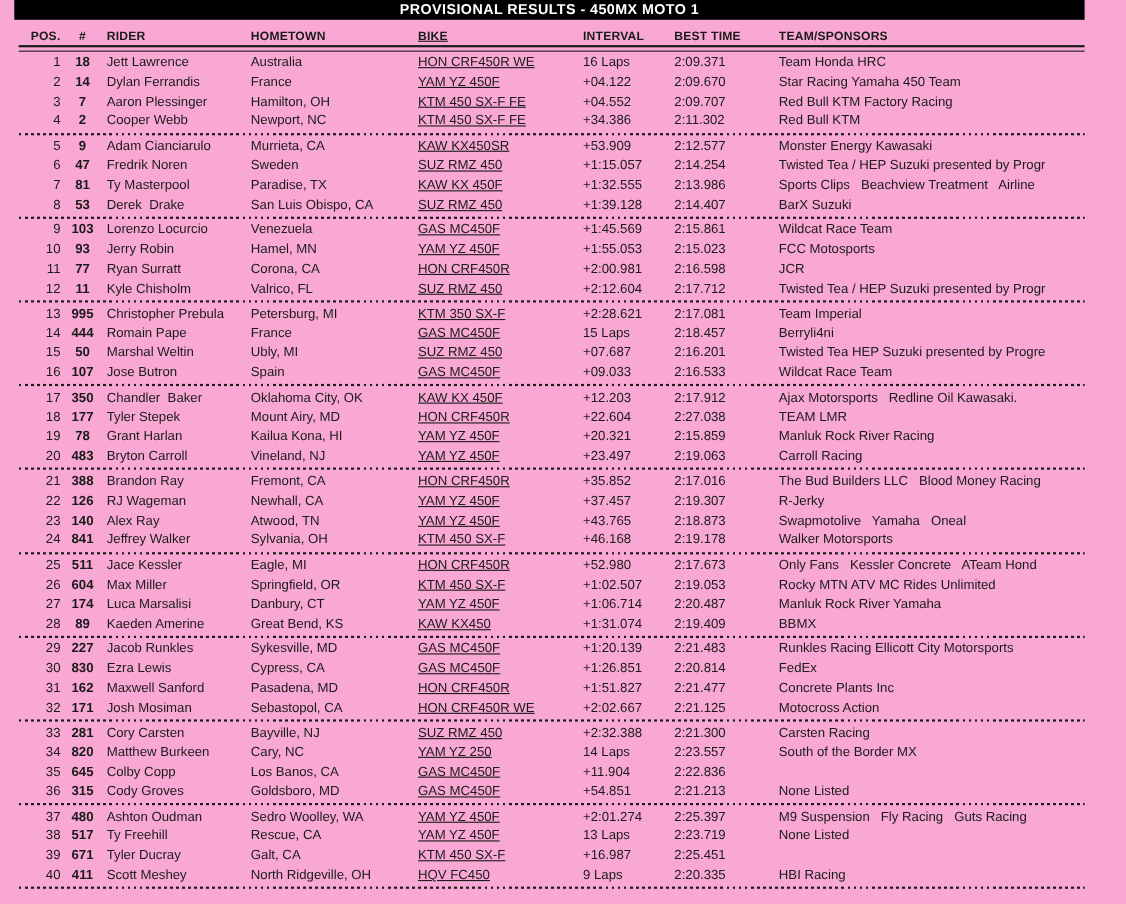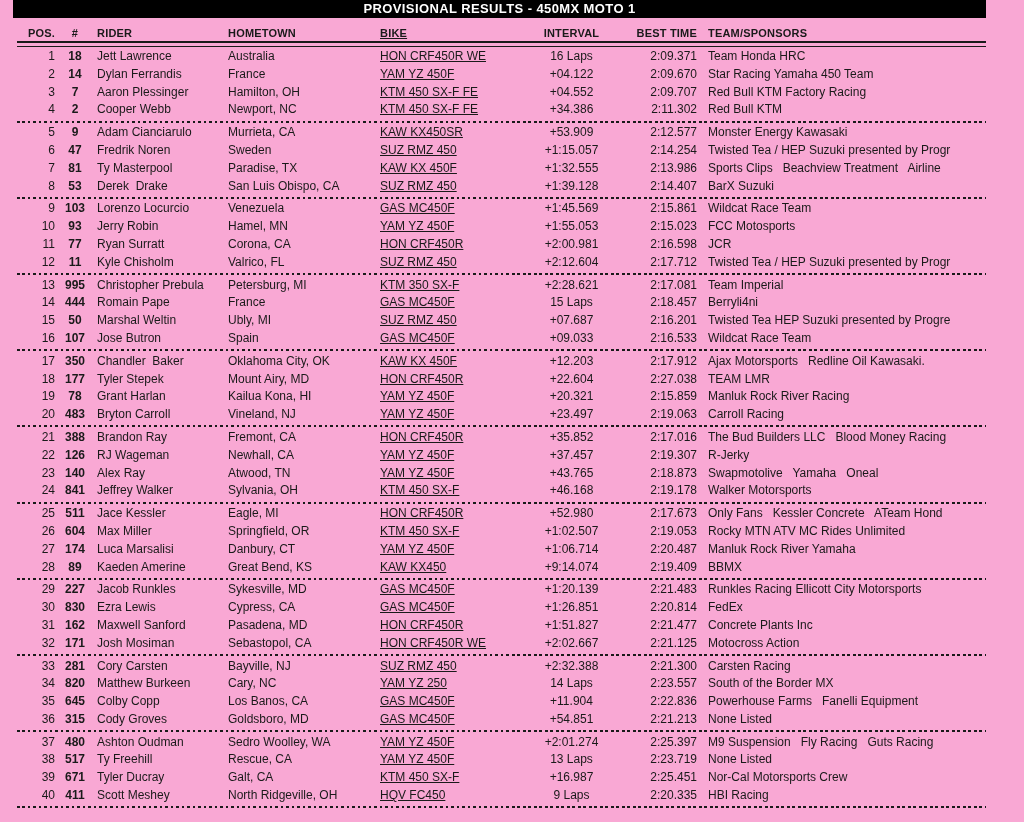--- a/index.html
+++ b/index.html
@@ -58,22 +58,22 @@
     height: 2px;
     margin: 1.5px 0 1.5px 4px;
     background: repeating-linear-gradient(to right, #1a1a1a 0 2.5px, transparent 2.5px 5.5px);
   }
   
   .c-pos  { width: 42px;  text-align: right; flex: none; }
   .c-num  { width: 40px;  text-align: center; flex: none; font-weight: bold; }
   .c-rider{ width: 131px; padding-left: 2px; flex: none; white-space: pre; overflow: hidden; }
   .c-home { width: 152px; flex: none; white-space: pre; overflow: hidden; }
   .c-bike { width: 150px; flex: none; white-space: pre; overflow: hidden; text-decoration: underline; }
-  .c-int  { width: 83px;  text-align: center; flex: none; white-space: pre; }
-  .c-best { width: 84px;  text-align: right; flex: none; white-space: pre; }
+  .c-int  { width: 83px;  text-align: left; flex: none; white-space: pre; }
+  .c-best { width: 84px;  flex: none; white-space: pre; }
   .c-team { margin-left: 11px; flex: 1; white-space: pre; overflow: hidden; }
   .headrow .c-rider, .headrow .c-home, .headrow .c-bike, .headrow .c-team { font-weight: bold; }
   .headrow .c-num { font-weight: bold; }
 </style>
 </head>
 <body>
 
 <div class="sheet">
   <div class="wrap">
 
@@ -391,21 +391,21 @@
     <span class="c-best">2:20.487</span>
     <span class="c-team">Manluk Rock River Yamaha</span>
   </div>
 
   <div class="trow">
     <span class="c-pos">28</span>
     <span class="c-num">89</span>
     <span class="c-rider">Kaeden Amerine</span>
     <span class="c-home">Great Bend, KS</span>
     <span class="c-bike">KAW KX450</span>
-    <span class="c-int">+9:14.074</span>
+    <span class="c-int">+1:31.074</span>
     <span class="c-best">2:19.409</span>
     <span class="c-team">BBMX</span>
   </div>
 <div class="sep"></div>
   <div class="trow">
     <span class="c-pos">29</span>
     <span class="c-num">227</span>
     <span class="c-rider">Jacob Runkles</span>
     <span class="c-home">Sykesville, MD</span>
     <span class="c-bike">GAS MC450F</span>
@@ -470,21 +470,20 @@
   </div>
 
   <div class="trow">
     <span class="c-pos">35</span>
     <span class="c-num">645</span>
     <span class="c-rider">Colby Copp</span>
     <span class="c-home">Los Banos, CA</span>
     <span class="c-bike">GAS MC450F</span>
     <span class="c-int">+11.904</span>
     <span class="c-best">2:22.836</span>
-    <span class="c-team">Powerhouse Farms   Fanelli Equipment</span>
   </div>
 
   <div class="trow">
     <span class="c-pos">36</span>
     <span class="c-num">315</span>
     <span class="c-rider">Cody Groves</span>
     <span class="c-home">Goldsboro, MD</span>
     <span class="c-bike">GAS MC450F</span>
     <span class="c-int">+54.851</span>
     <span class="c-best">2:21.213</span>
@@ -514,21 +513,20 @@
   </div>
 
   <div class="trow">
     <span class="c-pos">39</span>
     <span class="c-num">671</span>
     <span class="c-rider">Tyler Ducray</span>
     <span class="c-home">Galt, CA</span>
     <span class="c-bike">KTM 450 SX-F</span>
     <span class="c-int">+16.987</span>
     <span class="c-best">2:25.451</span>
-    <span class="c-team">Nor-Cal Motorsports Crew</span>
   </div>
 
   <div class="trow">
     <span class="c-pos">40</span>
     <span class="c-num">411</span>
     <span class="c-rider">Scott Meshey</span>
     <span class="c-home">North Ridgeville, OH</span>
     <span class="c-bike">HQV FC450</span>
     <span class="c-int">9 Laps</span>
     <span class="c-best">2:20.335</span>

